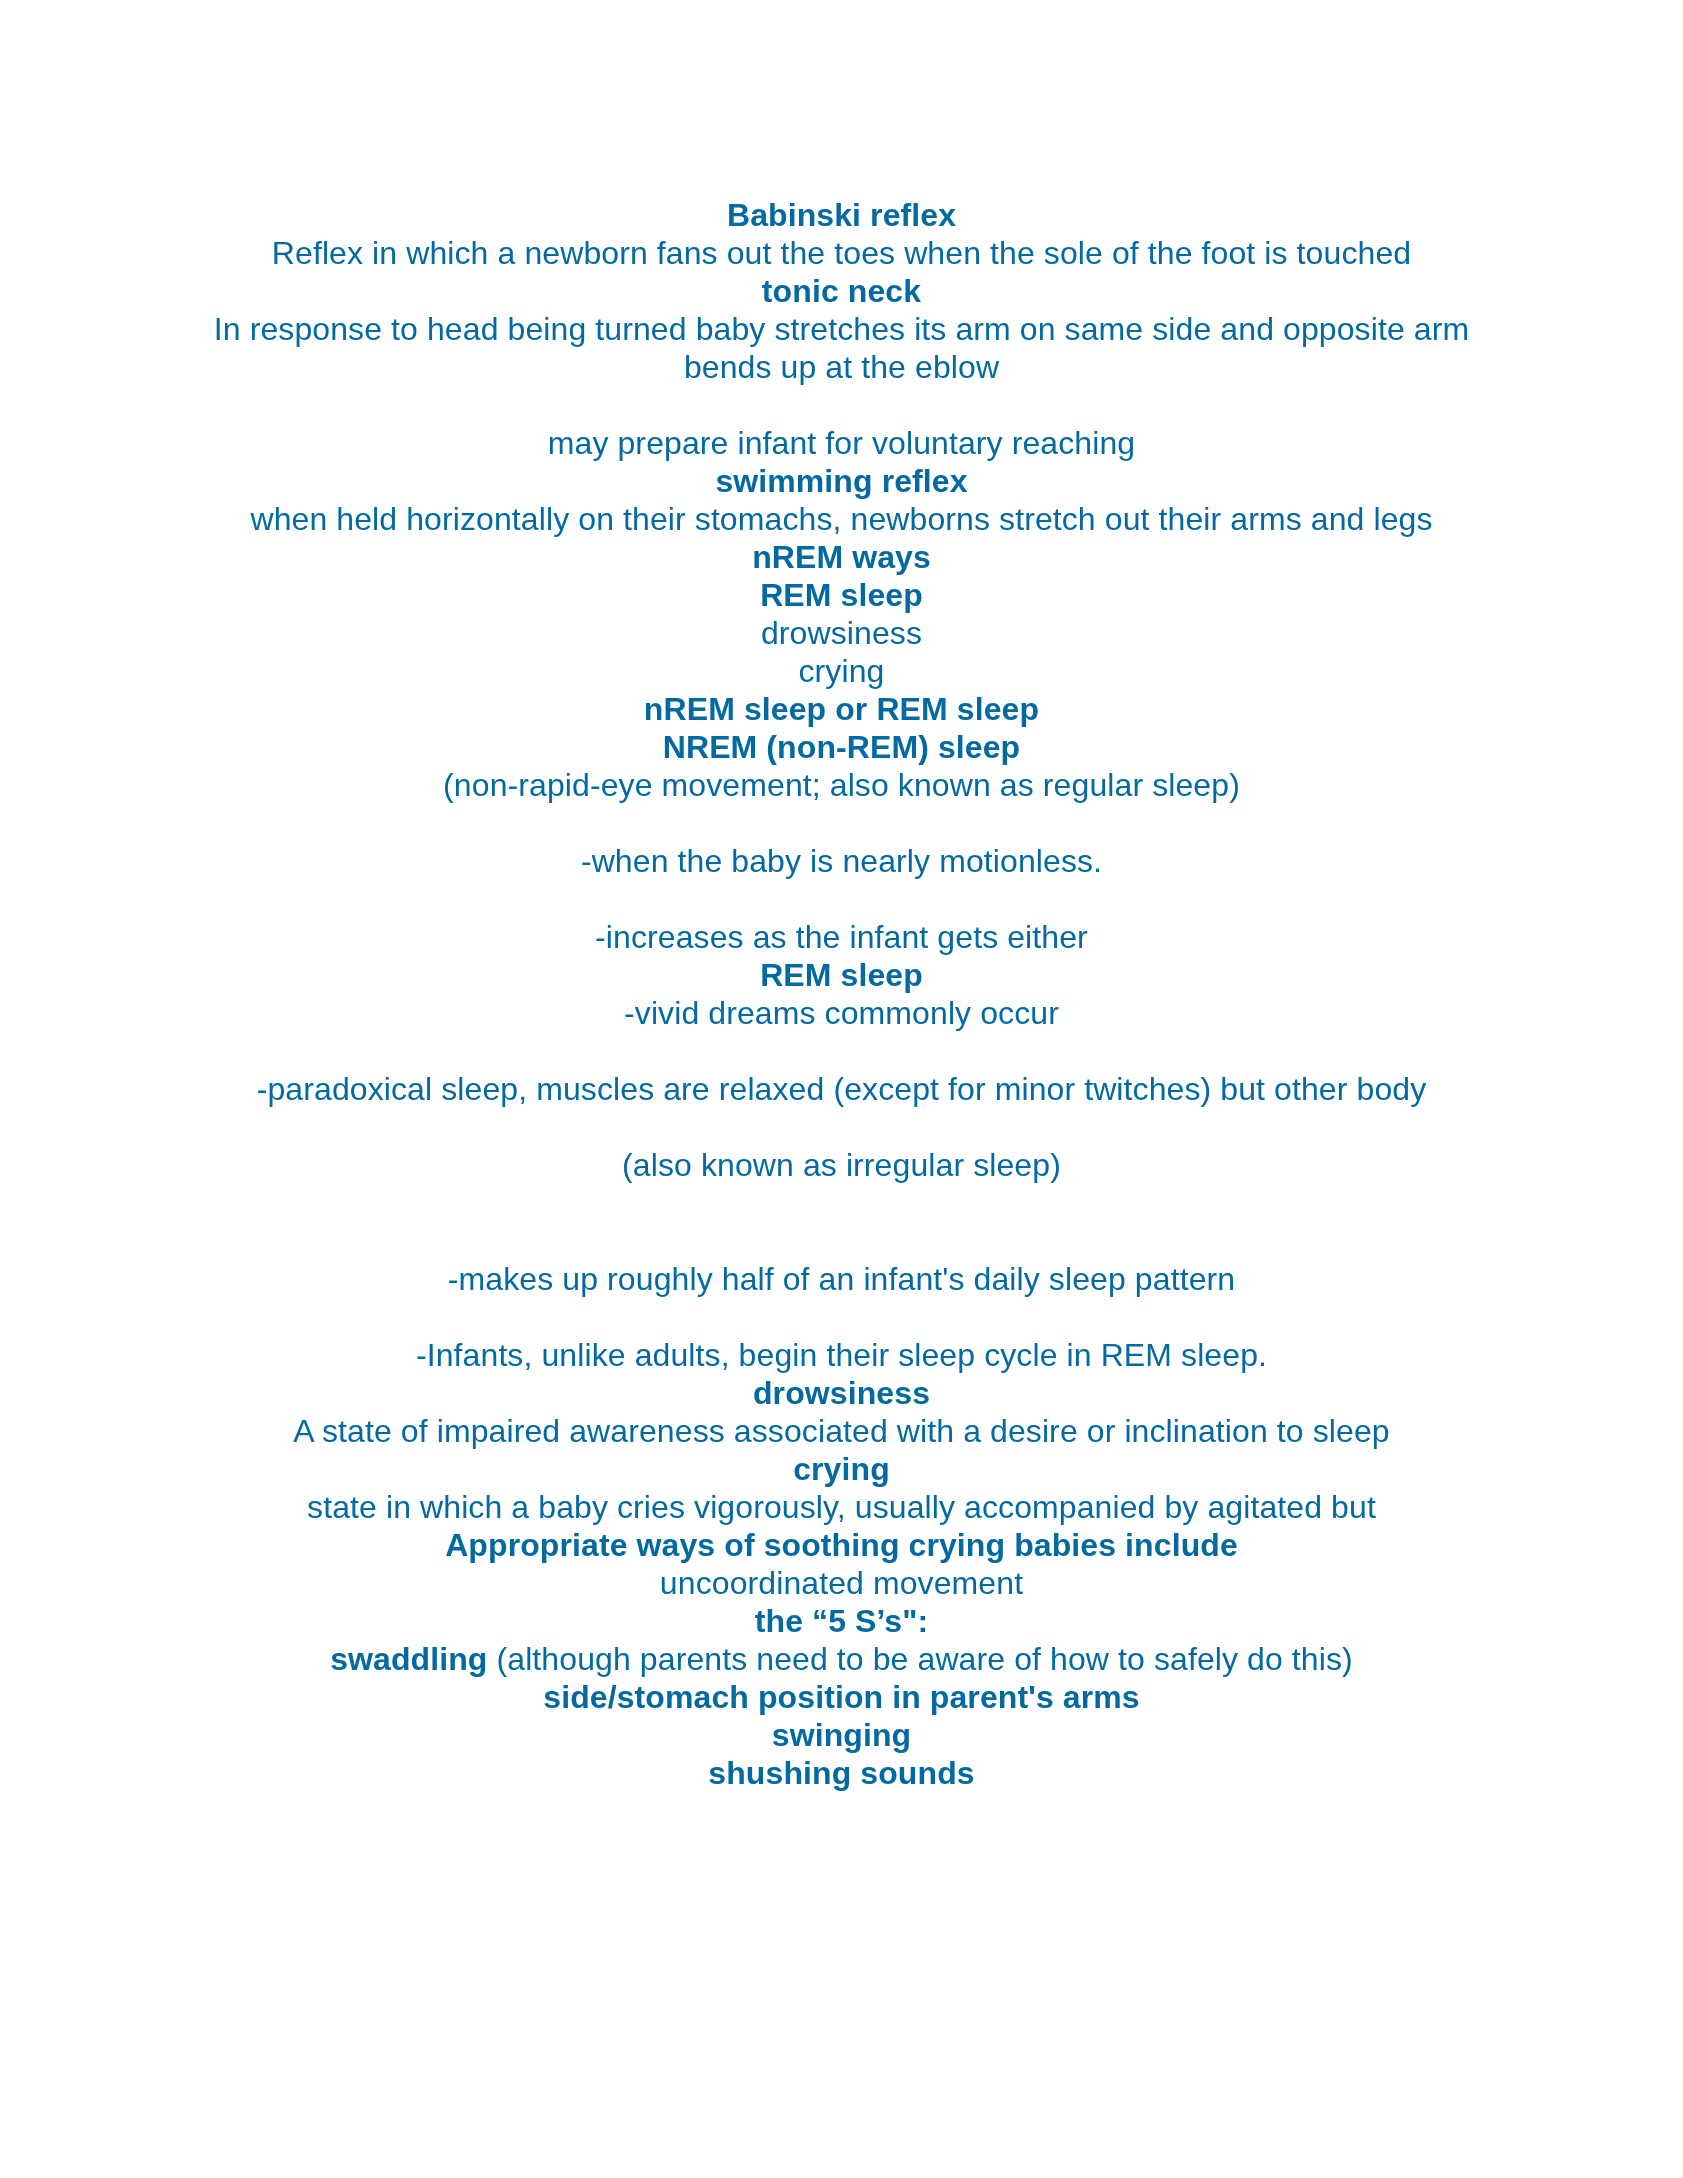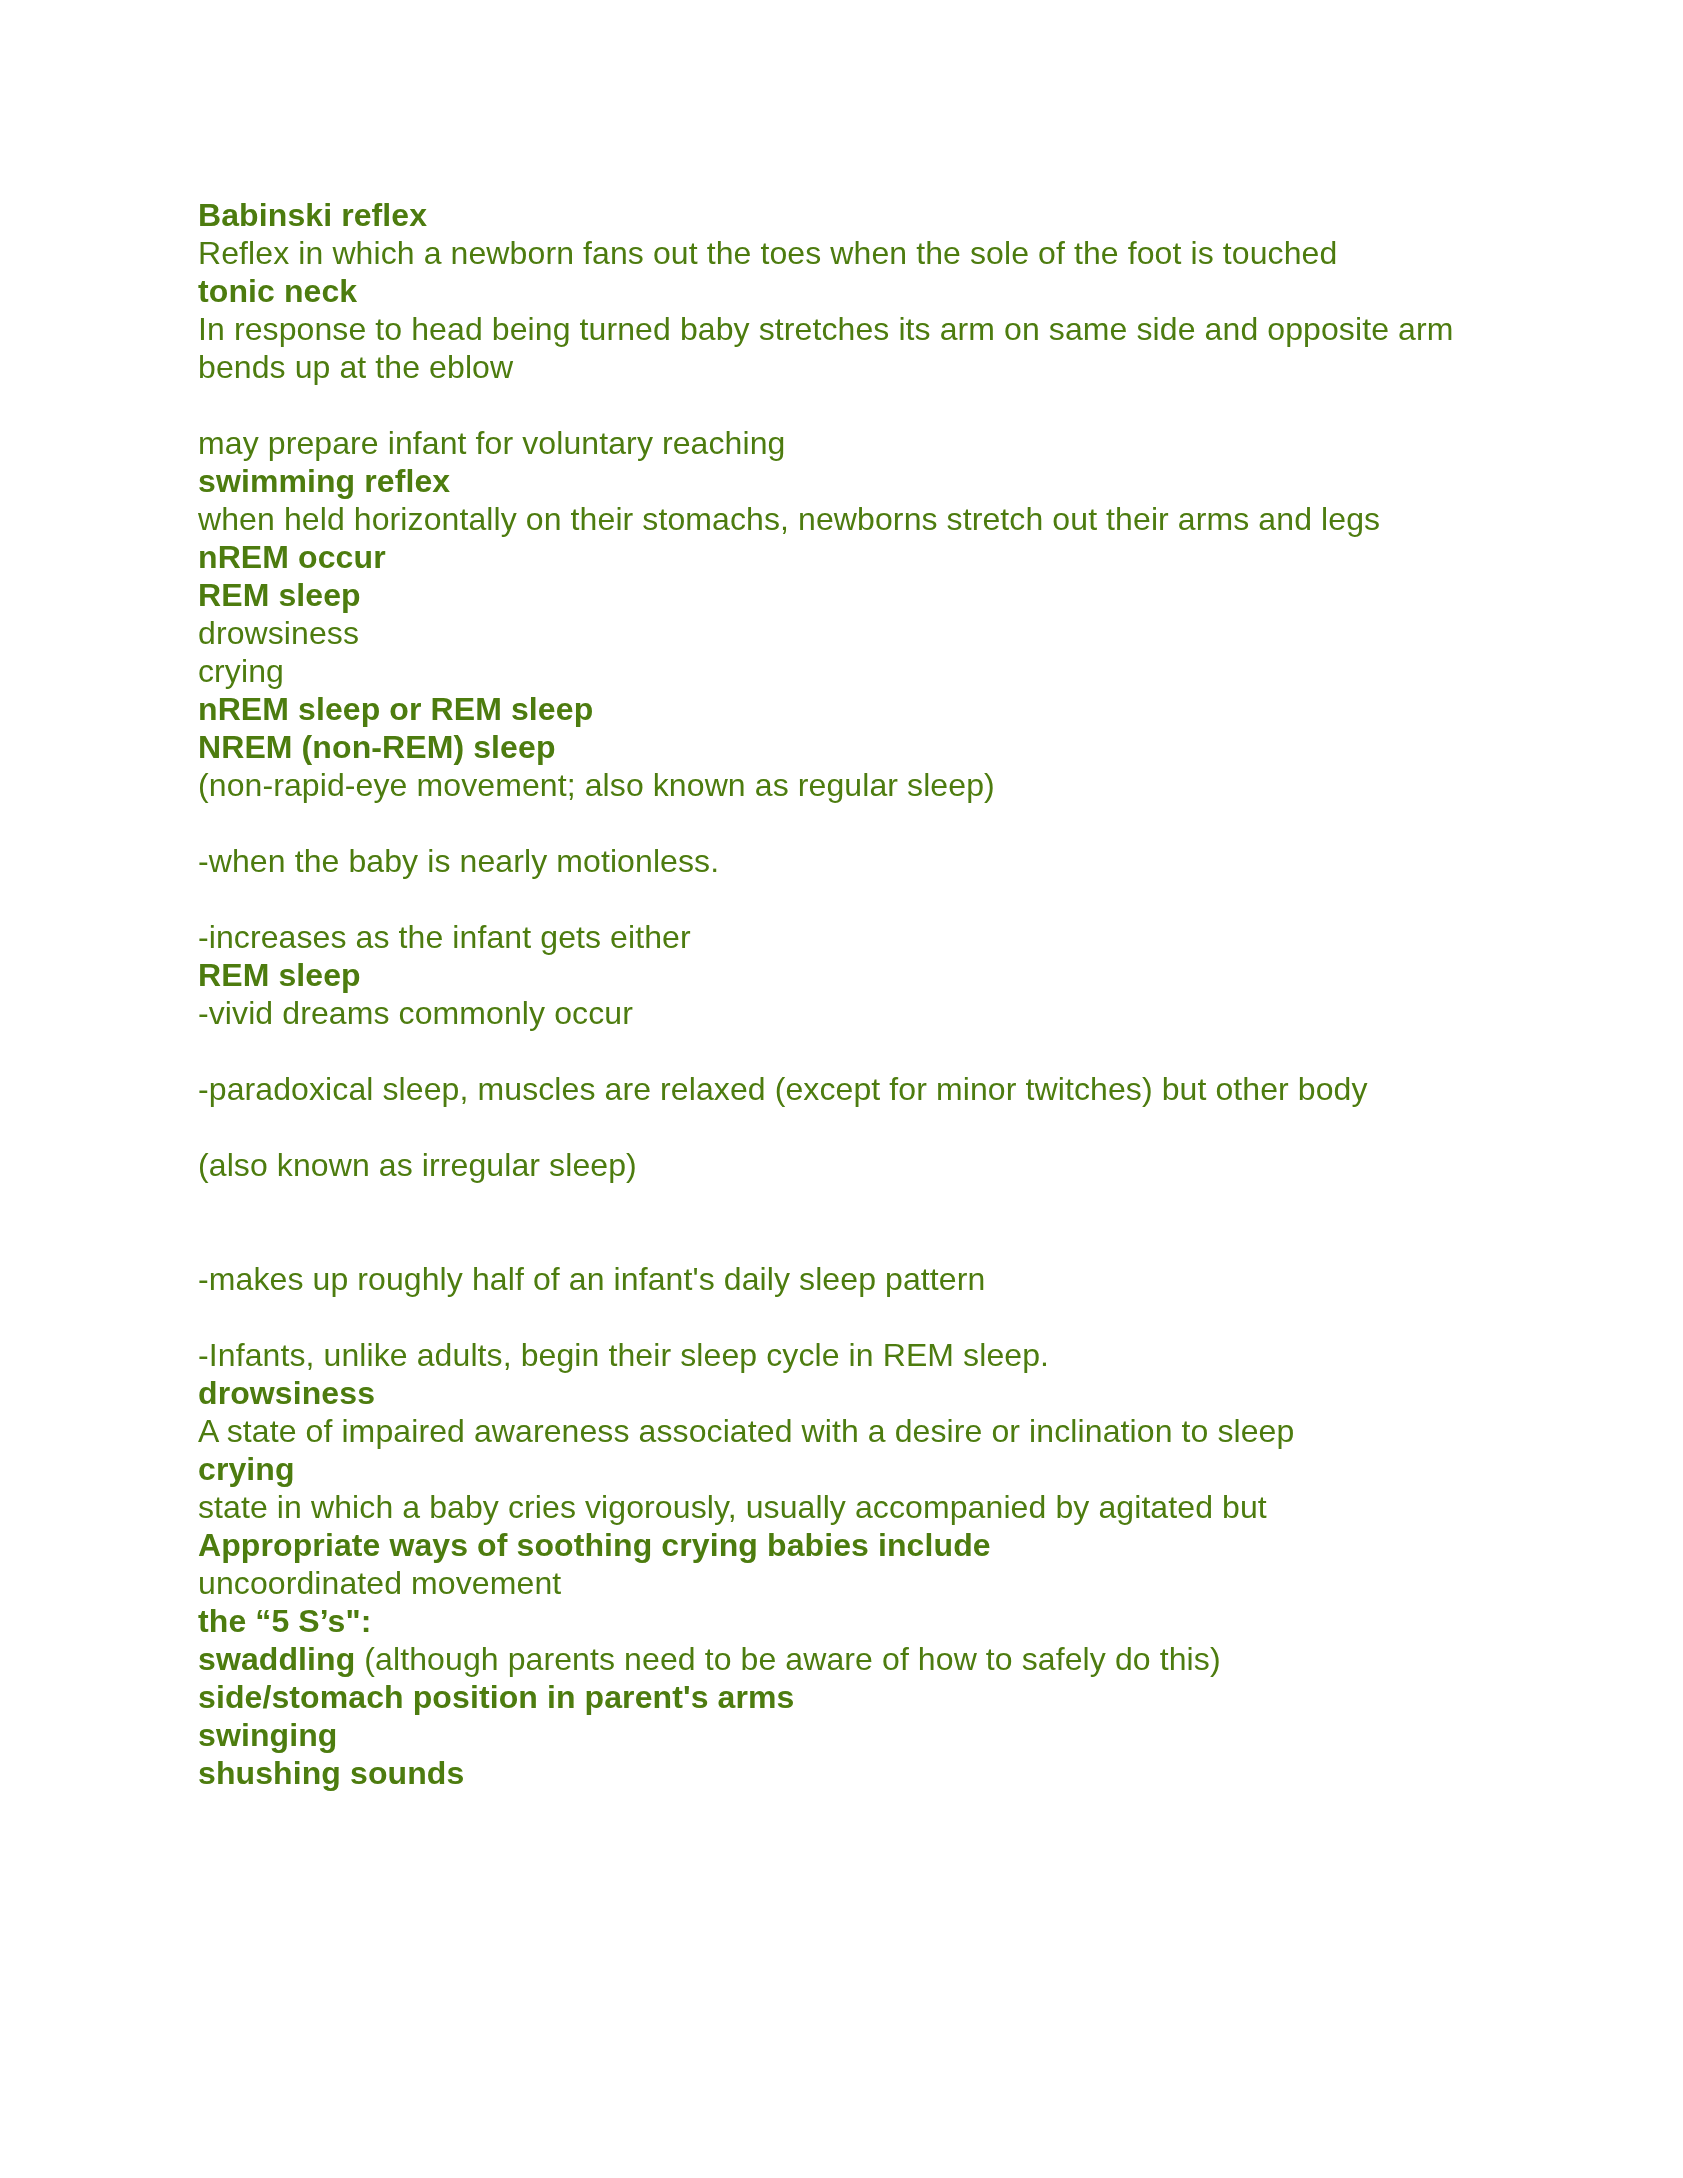--- a/index.html
+++ b/index.html
@@ -33,31 +33,31 @@
     white-space: pre;
     height: 38px;
   }
   .seg { font-weight: 400; }
   .seg.bold { font-weight: 700; }
 </style>
 </head>
 <body style="background: rgb(255, 255, 255);">
 
 <div class="doc-page">
-  <div class="doc-lines" style="color: #4d7c0f;">
+  <div class="doc-lines" style="color: #0369a1; text-align: center;">
       <div class="line"><span class="seg bold">Babinski reflex</span></div>
       <div class="line"><span class="seg">Reflex in which a newborn fans out the toes when the sole of the foot is touched</span></div>
       <div class="line"><span class="seg bold">tonic neck</span></div>
       <div class="line"><span class="seg">In response to head being turned baby stretches its arm on same side and opposite arm</span></div>
       <div class="line"><span class="seg">bends up at the eblow</span></div>
       <div class="line">&nbsp;</div>
       <div class="line"><span class="seg">may prepare infant for voluntary reaching</span></div>
       <div class="line"><span class="seg bold">swimming reflex</span></div>
       <div class="line"><span class="seg">when held horizontally on their stomachs, newborns stretch out their arms and legs</span></div>
-      <div class="line"><span class="seg bold">nREM occur</span></div>
+      <div class="line"><span class="seg bold">nREM ways</span></div>
       <div class="line"><span class="seg bold">REM sleep</span></div>
       <div class="line"><span class="seg">drowsiness</span></div>
       <div class="line"><span class="seg">crying</span></div>
       <div class="line"><span class="seg bold">nREM sleep or REM sleep</span></div>
       <div class="line"><span class="seg bold">NREM (non-REM) sleep</span></div>
       <div class="line"><span class="seg">(non-rapid-eye movement; also known as regular sleep)</span></div>
       <div class="line">&nbsp;</div>
       <div class="line"><span class="seg">-when the baby is nearly motionless.</span></div>
       <div class="line">&nbsp;</div>
       <div class="line"><span class="seg">-increases as the infant gets either</span></div>

